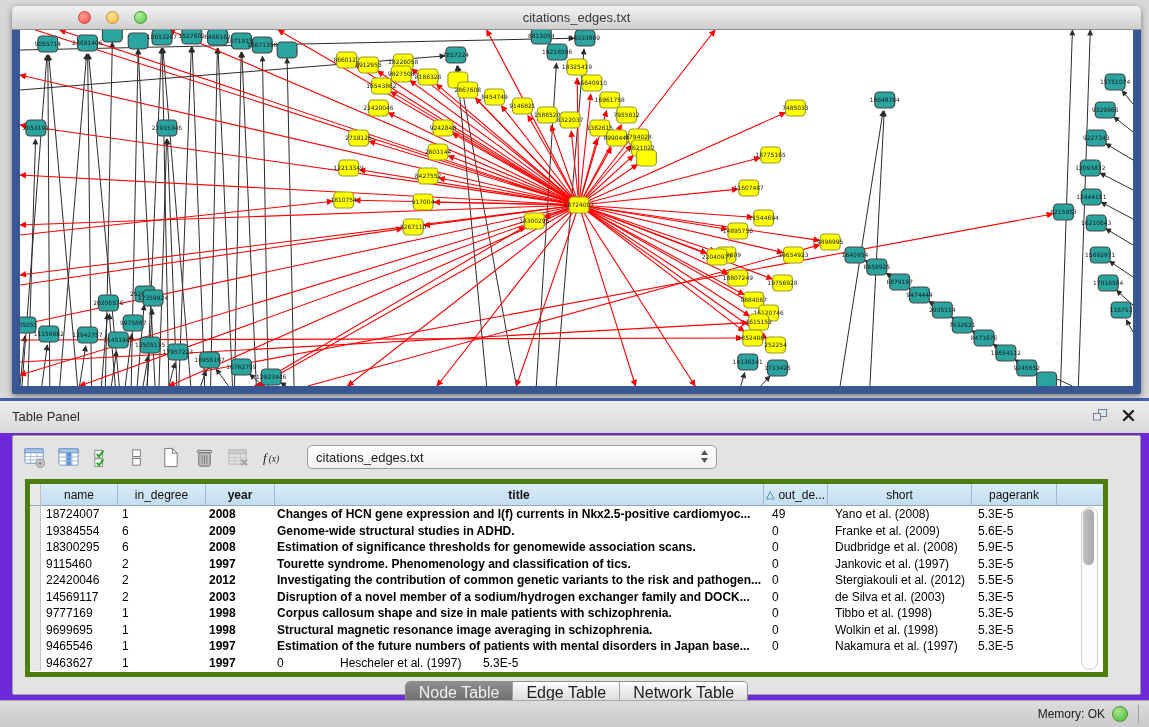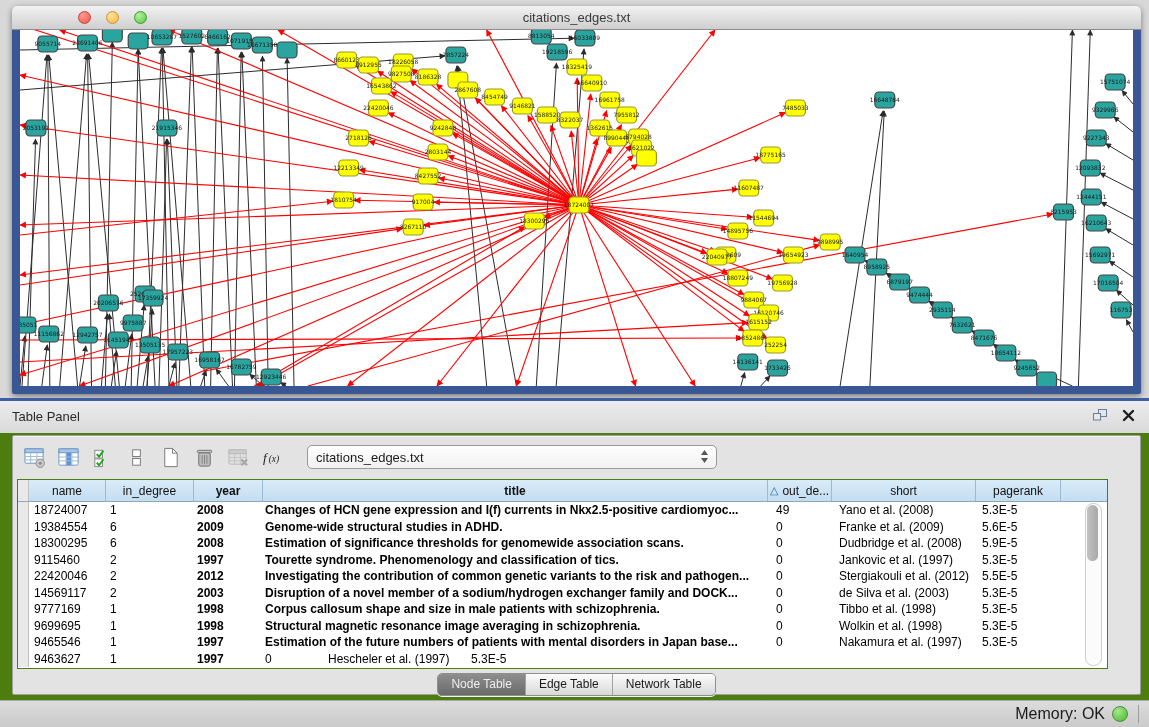--- a/index.html
+++ b/index.html
@@ -19,36 +19,36 @@
   .tl.grn{background:radial-gradient(circle at 35% 30%,#B5EFA0,#53C93F);border:1px solid #3E9A30;}
   .wtitle{text-align:center;line-height:23px;font-size:13px;color:#3A3A3A;}
   .net-content{position:absolute;left:8px;right:8px;top:24px;bottom:8px;background:#fff;overflow:hidden;}
   .net-content svg{width:100%;height:100%;display:block;}
   .edge-k{stroke:#2B2B2B;stroke-width:1;fill:none;}
   .edge-r{stroke:#FF0000;stroke-width:1.1;fill:none;}
   .nlabel{font-family:"DejaVu Sans",sans-serif;font-size:6px;fill:#1A1A1A;}
 
   
   .table-panel{position:absolute;left:0;top:398px;width:1149px;height:302px;
-      border-top:3px solid #3E5FA6;background:#4d7c0f;}
+      border-top:3px solid #3E5FA6;background:#6d28d9;}
   .tp-header{height:32px;background:linear-gradient(#ECECEC,#D9D9D9);position:relative;}
   .tp-title{position:absolute;left:12px;top:8px;font-size:13px;color:#2B2B2B;}
   .tp-btns{position:absolute;right:14px;top:7px;display:flex;gap:14px;align-items:center;}
   .tp-inner{margin:2px 8px 0 12px;height:258px;border:1px solid #9E9E9E;border-radius:2px;
       background:#E3E3E3;box-shadow:inset 0 1px 0 #F4F4F4;}
   .tp-toolbar{height:34px;display:flex;align-items:center;gap:8px;padding:4px 6px 0 8px;}
   .tbtn{width:26px;height:26px;display:flex;align-items:center;justify-content:center;}
   .tbtn svg{width:23px;height:23px;}
   .dropdown{margin-left:14px;width:392px;height:22px;border:1px solid #9A9A9A;border-radius:5px;
       background:linear-gradient(#FFFFFF,#F0F0F0);display:flex;align-items:center;
       font-size:13px;color:#1B1B1B;padding:0 8px;position:relative;}
   .dd-arrows{position:absolute;right:7px;top:3px;}
 
-  .tp-table{position:relative;margin:5px 32px 0 4px;height:188px;background:#fff;
-      border:1px solid #4d7c0f;display:flex;flex-direction:column;font-size:12px;}
+  .tp-table{position:relative;margin:5px 32px 0 12px;height:188px;background:#fff;
+      border:5px solid #4d7c0f;display:flex;flex-direction:column;font-size:12px;}
   .thead{display:flex;height:21px;background:linear-gradient(#D9ECF9,#C3DDF0);
       border-bottom:1px solid #8FA8BC;align-items:stretch;flex:none;}
   .hcell{display:flex;align-items:center;justify-content:center;border-right:1px solid #9DBAD2;
       color:#111;overflow:hidden;white-space:nowrap;}
   .sortind{color:#1B6C8C;margin-right:4px;font-size:11px;}
   .tbody{flex:1;overflow:hidden;}
   .trow{display:flex;height:16.5px;line-height:16.5px;background:#fff;color:#000;}
   .cell{padding-left:5px;white-space:nowrap;overflow:hidden;box-sizing:border-box;}
   .gut{width:10px;flex:none;background:#E9E9E9;border-right:1px solid #C2C2C2;}
   .spacer{width:46px;flex:none;}
@@ -60,30 +60,30 @@
   .col-short{width:143px;flex:none;}
   .col-pagerank{width:84px;flex:none;}
   .vscroll{position:absolute;right:5px;top:23px;width:15px;height:161px;background:#FBFBFB;
       border:1px solid #CFCFCF;border-radius:8px;}
   .vthumb{width:11px;height:56px;margin:1px;background:linear-gradient(90deg,#C2C2C2,#A8A8A8);
       border-radius:6px;}
 
   .tp-tabs{height:30px;display:flex;align-items:center;justify-content:center;}
   .seg{display:flex;height:21px;border:1px solid #8E8E8E;border-radius:5px;overflow:hidden;
       box-shadow:0 1px 0 #F5F5F5;}
-  .segbtn{padding:0 13px;line-height:21px;font-size:12px;color:#1B1B1B;
+  .segbtn{padding:0 13px;line-height:21px;font-size:16px;color:#1B1B1B;
       background:linear-gradient(#FCFCFC,#D8D8D8);border-left:1px solid #A2A2A2;}
   .segbtn:first-child{border-left:none;}
   .segbtn.active{background:linear-gradient(#8E8E8E,#6A6A6A);color:#EFEFEF;}
 
   
   .statusbar{position:absolute;left:0;bottom:0;width:1149px;height:27px;
       background:linear-gradient(#DCDCDC,#CACACA);border-top:1px solid #A8A8A8;
       display:flex;align-items:center;justify-content:flex-end;padding-right:10px;box-sizing:border-box;}
-  .mem{display:flex;align-items:center;gap:7px;font-size:16px;color:#1B1B1B;}
+  .mem{display:flex;align-items:center;gap:7px;font-size:12px;color:#1B1B1B;}
   .memdot{width:14px;height:14px;border-radius:50%;border:1px solid #4E8F3E;
       background:radial-gradient(circle at 35% 30%,#A8E88C,#46B82E);}
   .vdiv{width:1px;height:18px;background:#9E9E9E;margin-left:10px;}
 </style>
 </head>
 <body>
 
 <div class="desktop">
 
   <div class="net-window">

